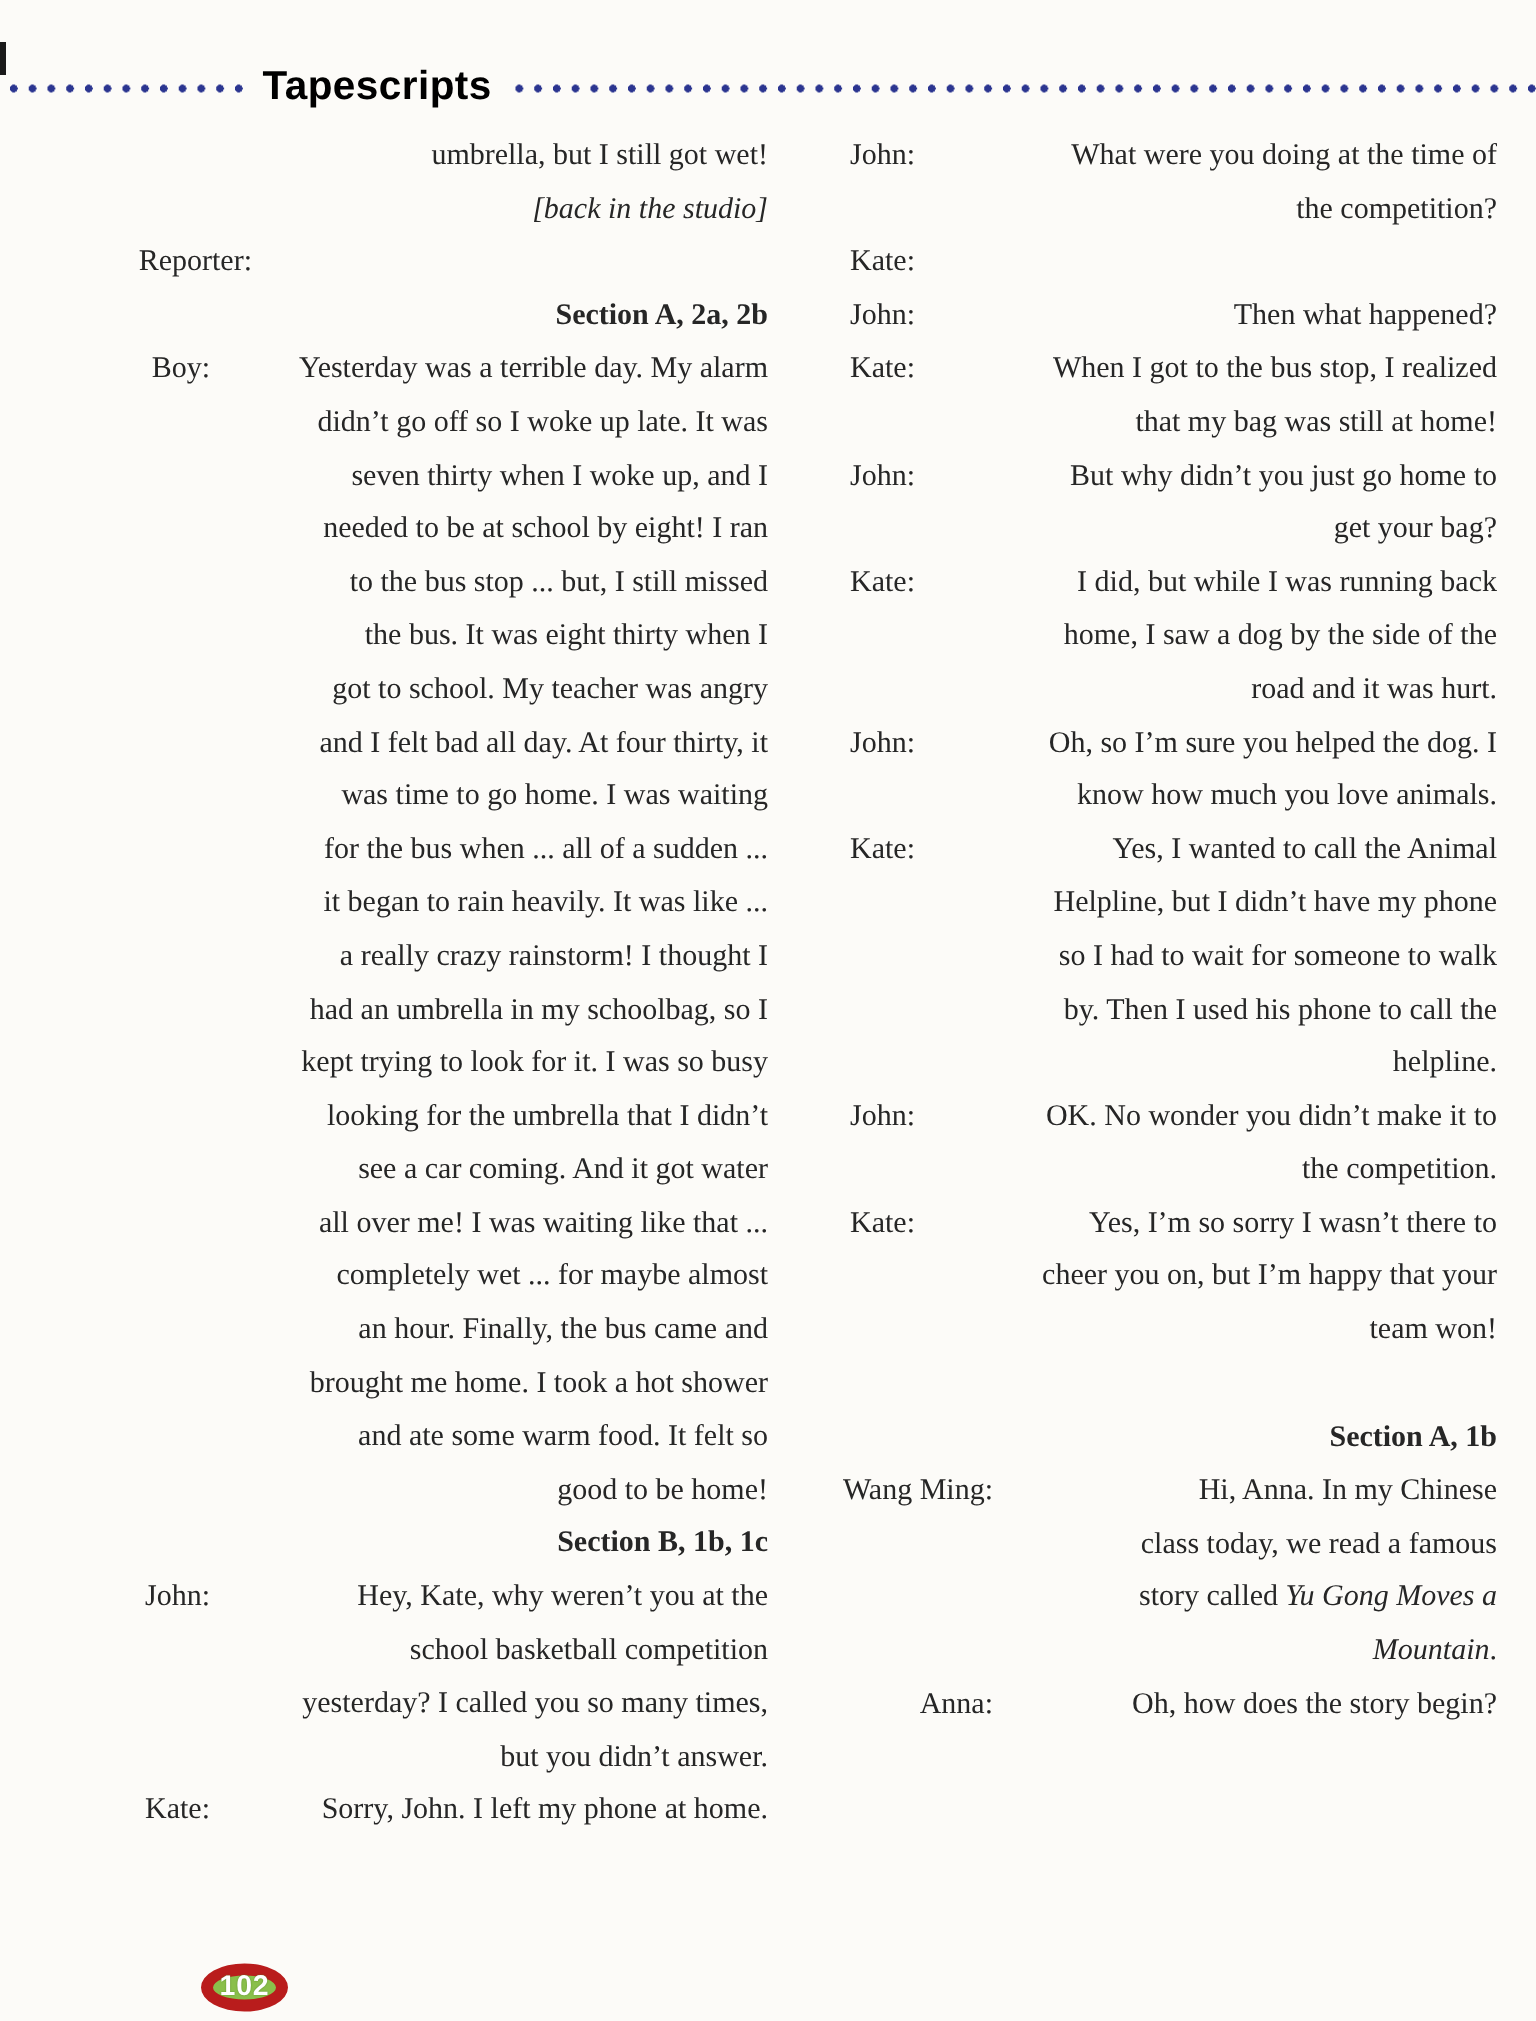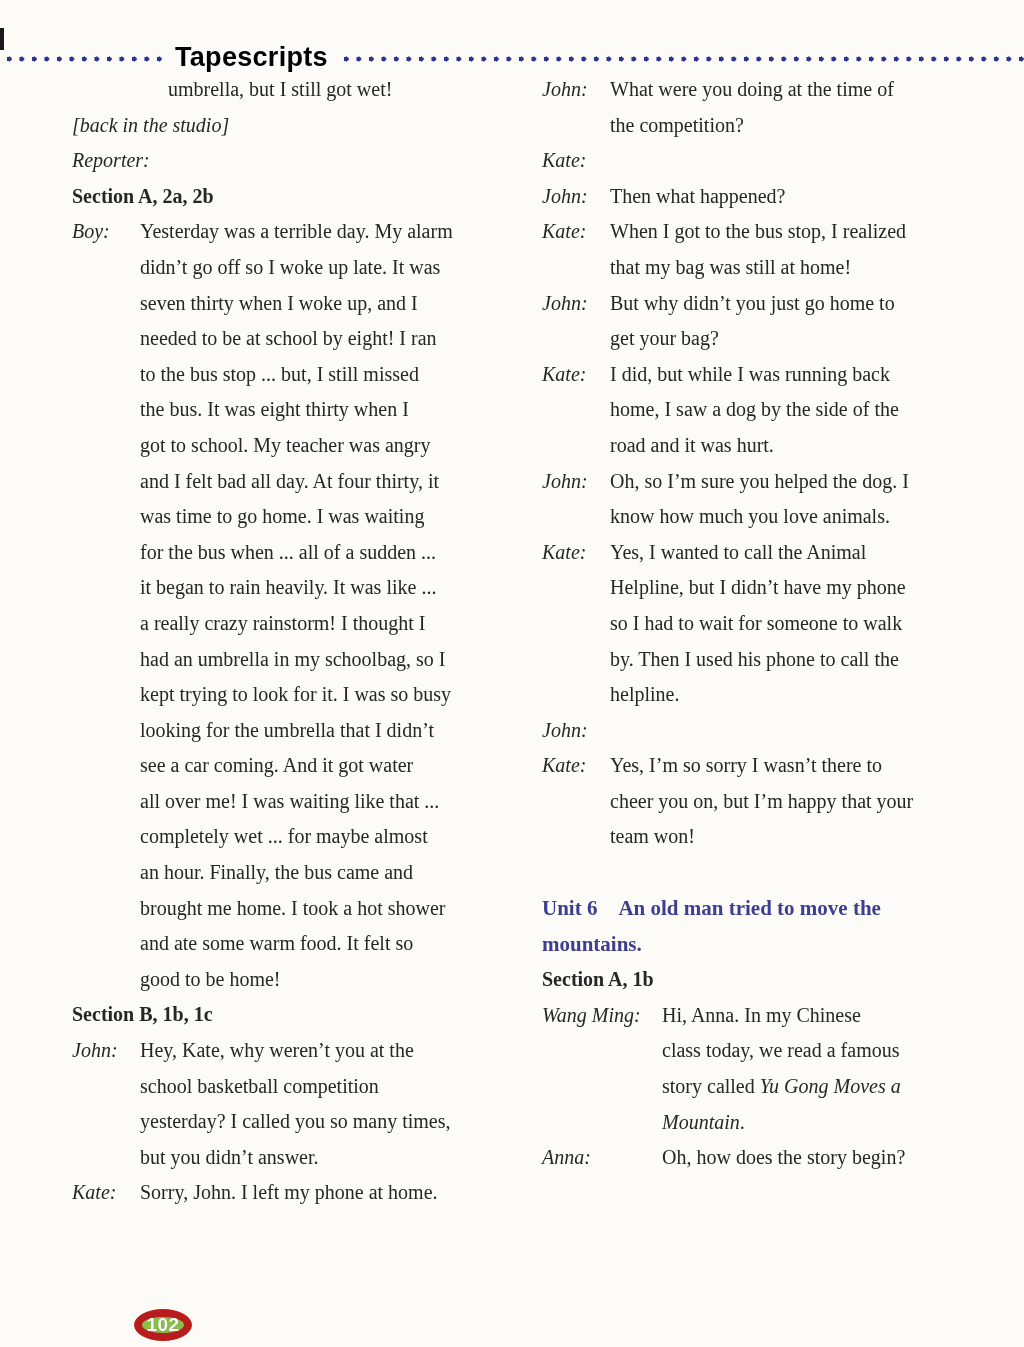--- a/index.html
+++ b/index.html
@@ -24,25 +24,25 @@
   }
   .dots-left{flex:0 0 156px;margin-left:6px;}
   .dots-right{flex:1;}
   .page-title{
     font-family:"Liberation Sans",sans-serif;
     font-weight:bold;font-size:27px;color:#000000;
     padding:0 15px 4px 13px;letter-spacing:.3px;
     white-space:nowrap;
   }
   
-  .column{position:absolute;top:72px;font-size:20px;line-height:35.6px;}
+  .column{position:absolute;top:86px;font-size:20px;line-height:35.6px;text-align:right;}
   #col-left{left:72px;width:440px;}
   #col-right{left:542px;width:456px;}
   .dialogue{display:flex;align-items:flex-start;}
-  .speaker{flex:0 0 68px;font-style:italic;}
+  .speaker{flex:0 0 68px;}
   .speech{flex:1;white-space:pre-line;}
   .it{font-style:italic;}
   .heading{font-weight:bold;}
   .stage{font-style:italic;}
   .continuation{padding-left:96px;}
   section[data-name="section-unit5-intro"] .speaker{flex-basis:96px;}
   section[data-name="section-unit6"] .speaker{flex-basis:120px;}
   section[data-name="section-unit6"]{margin-top:36px;}
   .unit-heading{
     font-weight:bold;color:#3e3e8e;white-space:pre-line;font-size:21px;
@@ -160,31 +160,31 @@
       <div class="dialogue" data-name="dialogue-block">
         <span class="speaker" data-name="speaker-label">Kate:</span>
         <span class="speech" data-name="speech-text"><span data-name="text-segment">Yes, I wanted to call the Animal
 Helpline, but I didn’t have my phone
 so I had to wait for someone to walk
 by. Then I used his phone to call the
 helpline.</span></span>
       </div>
       <div class="dialogue" data-name="dialogue-block">
         <span class="speaker" data-name="speaker-label">John:</span>
+        <span class="speech" data-name="speech-text"><span data-name="text-segment">OK. No wonder you didn’t make it to
+the competition.</span></span>
       </div>
       <div class="dialogue" data-name="dialogue-block">
         <span class="speaker" data-name="speaker-label">Kate:</span>
         <span class="speech" data-name="speech-text"><span data-name="text-segment">Yes, I’m so sorry I wasn’t there to
 cheer you on, but I’m happy that your
 team won!</span></span>
       </div>
     </section>
     <section class="col-section" data-name="section-unit6">
-      <div class="unit-heading" data-name="unit-heading"><span data-name="text-segment">Unit 6  An old man tried to move the
-mountains.</span></div>
       <div class="heading" data-name="section-heading"><span data-name="text-segment">Section A, 1b</span></div>
       <div class="dialogue" data-name="dialogue-block">
         <span class="speaker" data-name="speaker-label">Wang Ming:</span>
         <span class="speech" data-name="speech-text"><span data-name="text-segment">Hi, Anna. In my Chinese
 class today, we read a famous
 story called </span><span class="it" data-name="italic-title-text">Yu Gong Moves a
 Mountain</span><span data-name="text-segment">.</span></span>
       </div>
       <div class="dialogue" data-name="dialogue-block">
         <span class="speaker" data-name="speaker-label">Anna:</span>

